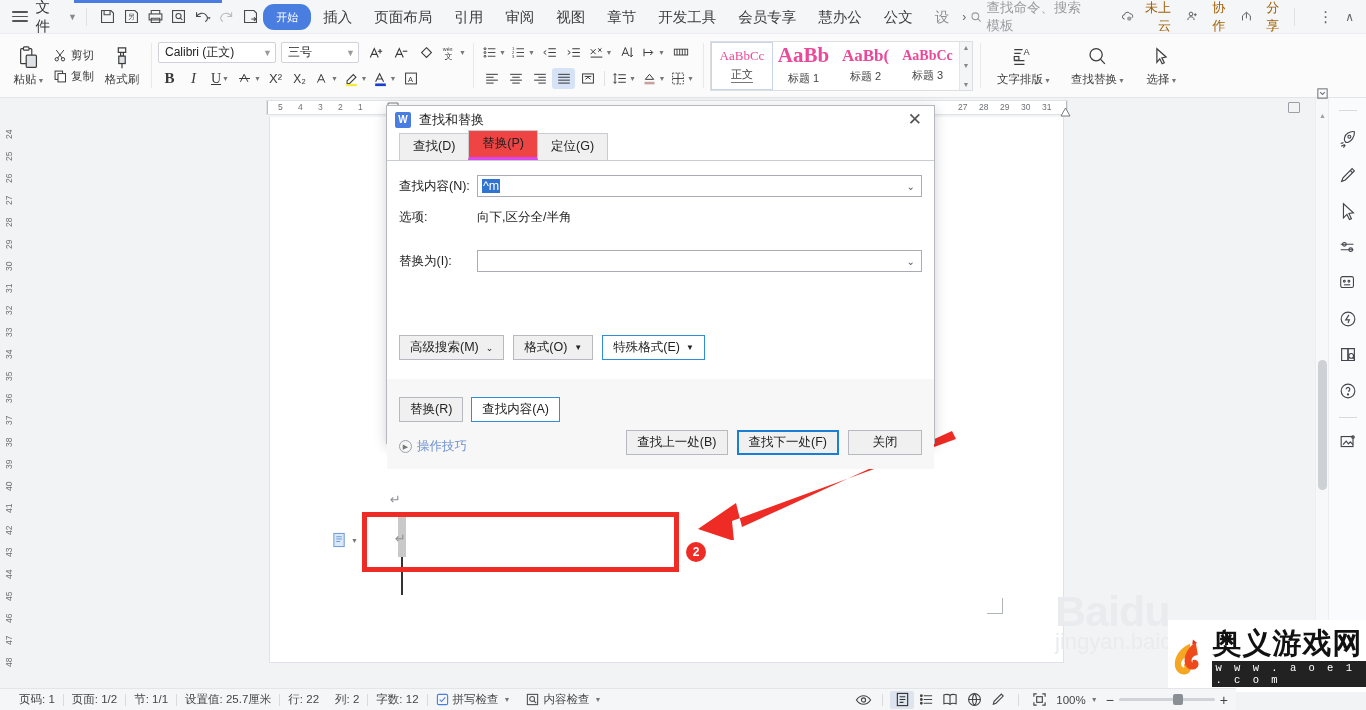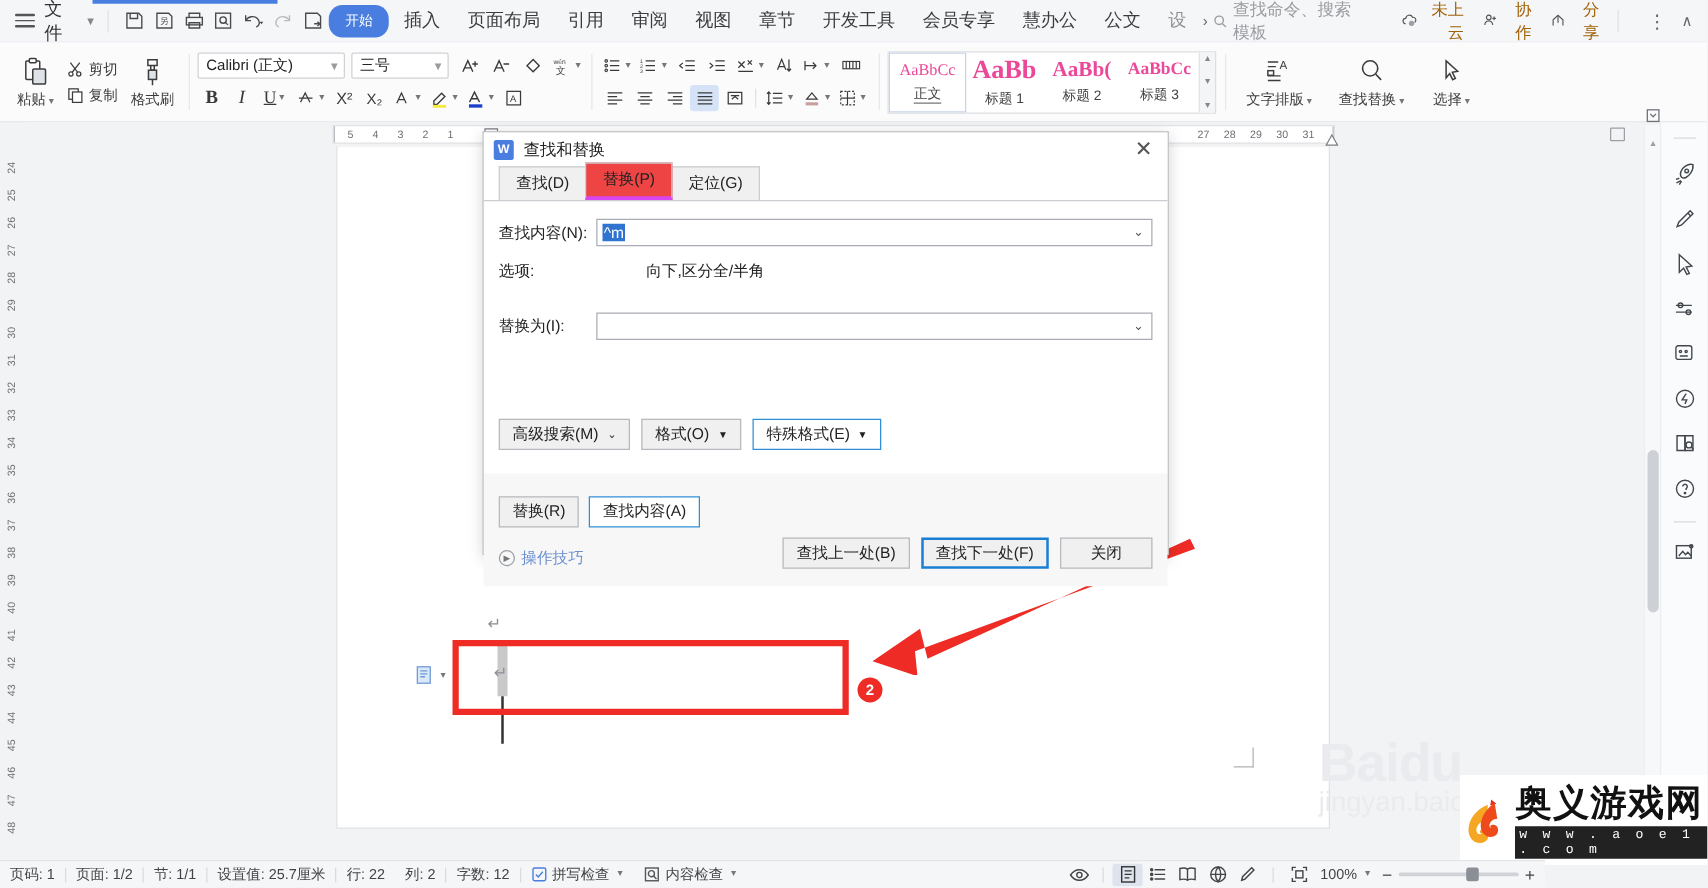--- a/index.html
+++ b/index.html
@@ -138,21 +138,21 @@
   .dlg-tab.active { background:#ef4444; position:relative; z-index:2; border-bottom:3px solid #d946ef; }
   .dlg-body { background:#fff; border-top:1px solid #c9ccd0; margin:0; height:219px; position:relative; padding:14px 12px 0; }
   .frow { display:flex; align-items:center; margin-bottom:12px; }
   .flabel { width:78px; font-size:12.5px; color:#222; }
   .fcombo {
     flex:1; height:22px; border:1px solid #a9adb3; background:#fff;
     display:flex; align-items:center; padding:0 2px 0 4px; position:relative;
   }
   .fcombo .val { font-size:12.5px; color:#fff; background:#2f74d0; padding:0 1px; }
   .fcombo .cv { margin-left:auto; color:#555; font-size:10px; padding-right:4px; }
-  .foptions { font-size:12.5px; color:#222;margin-left:40px; }
+  .foptions { font-size:12.5px; color:#222; }
   .dlg-btnrow { position:absolute; left:12px; bottom:19px; display:flex; gap:9px; }
   .dbtn {
     height:25px; min-width:66px; padding:0 10px; font-size:12.5px; color:#222;
     background:#f0f0f0; border:1px solid #b6b9bd; display:flex; align-items:center; justify-content:center;
     white-space:nowrap;
   }
   .dbtn.outline { background:#fff; border:1px solid #2f8fd6; }
   .dbtn.outline2 { background:#f0f0f0; border:2px solid #1a7fd4; }
   .dlg-foot { position:relative; height:90px; background:#f7f7f7; }
   .foot-left { position:absolute; left:12px; top:18px; display:flex; gap:8px; }
@@ -179,21 +179,21 @@
   .vscroll .topbtn { position:absolute; top:-14px; left:0px; width:13px; height:13px; color:#6d7278; }
   .greenbar {
     position:absolute; right:4px; top:370px; width:9px; height:70px; border-radius:5px;
     background:linear-gradient(#9ea3aa 0 22%, #2ecc71 22% 100%);
   }
 
   
   .statusbar {
     position:absolute; bottom:0; left:0; width:1236px; height:22px;
     background:#f5f6f8; border-top:1px solid #e3e5e8;
-    display:flex; align-items:center; font-size:11.5px; color:#444;
+    display:flex; align-items:center; font-size:11.5px; color:#444;padding-left:11px;
   }
   .sb-item { padding:0 8px; white-space:nowrap; display:flex; align-items:center; gap:4px; height:16px; }
   .sb-sep { width:1px; height:12px; background:#d9dbde; }
   .sb-right { margin-left:auto; display:flex; align-items:center; padding-right:8px; }
   .vbtn { width:24px; height:18px; display:flex; align-items:center; justify-content:center; color:#444; }
   .vbtn.sel { background:#dde4ee; border-radius:2px; }
   .zoomslider { display:flex; align-items:center; gap:5px; margin-left:6px; }
   .zs-track { width:96px; height:3px; background:#cfd2d6; border-radius:2px; position:relative; }
   .zs-knob { position:absolute; left:54px; top:-4px; width:10px; height:11px; background:#8a8f96; border-radius:2px; }
 

